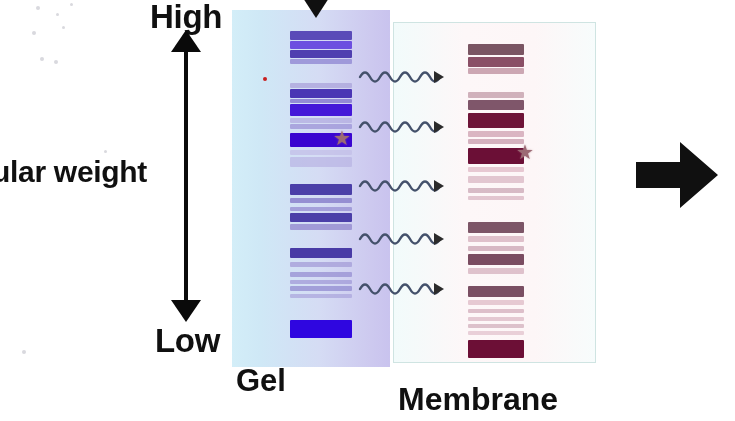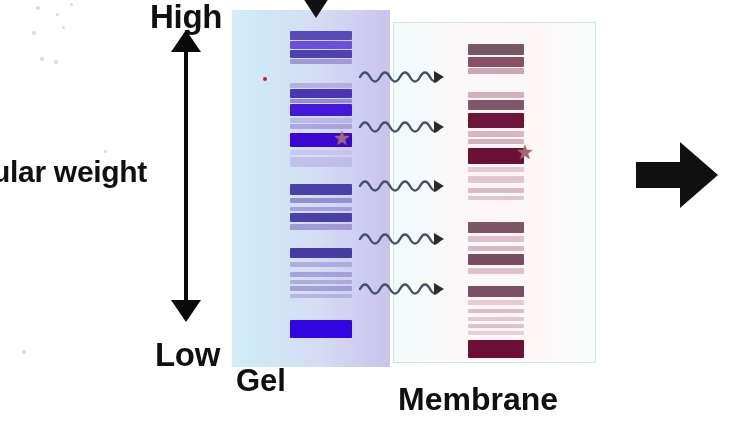--- a/index.html
+++ b/index.html
@@ -20,21 +20,21 @@
 
   
   .axis-label{
     position:absolute;
     font-weight:bold;
     color:#101010;
     letter-spacing:-0.3px;
     white-space:nowrap;
   }
   #label-high{left:150px;top:-2px;font-size:33px;}
-  #label-low{left:155px;top:336px;font-size:33px;}
+  #label-low{left:155px;top:322px;font-size:33px;}
   #label-mw{left:-8px;top:155px;font-size:30px;}
 
   #axis-line{
     position:absolute;
     left:184px;
     top:46px;
     width:4px;
     height:270px;
     background:#0a0a0a;
   }

